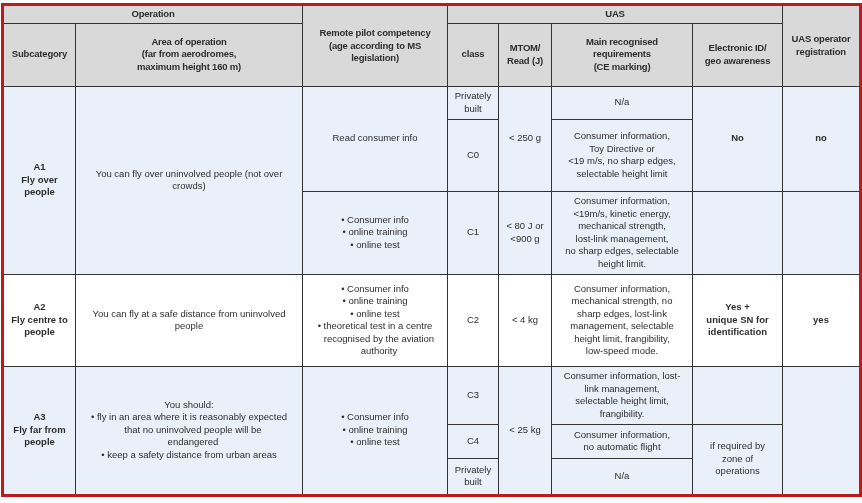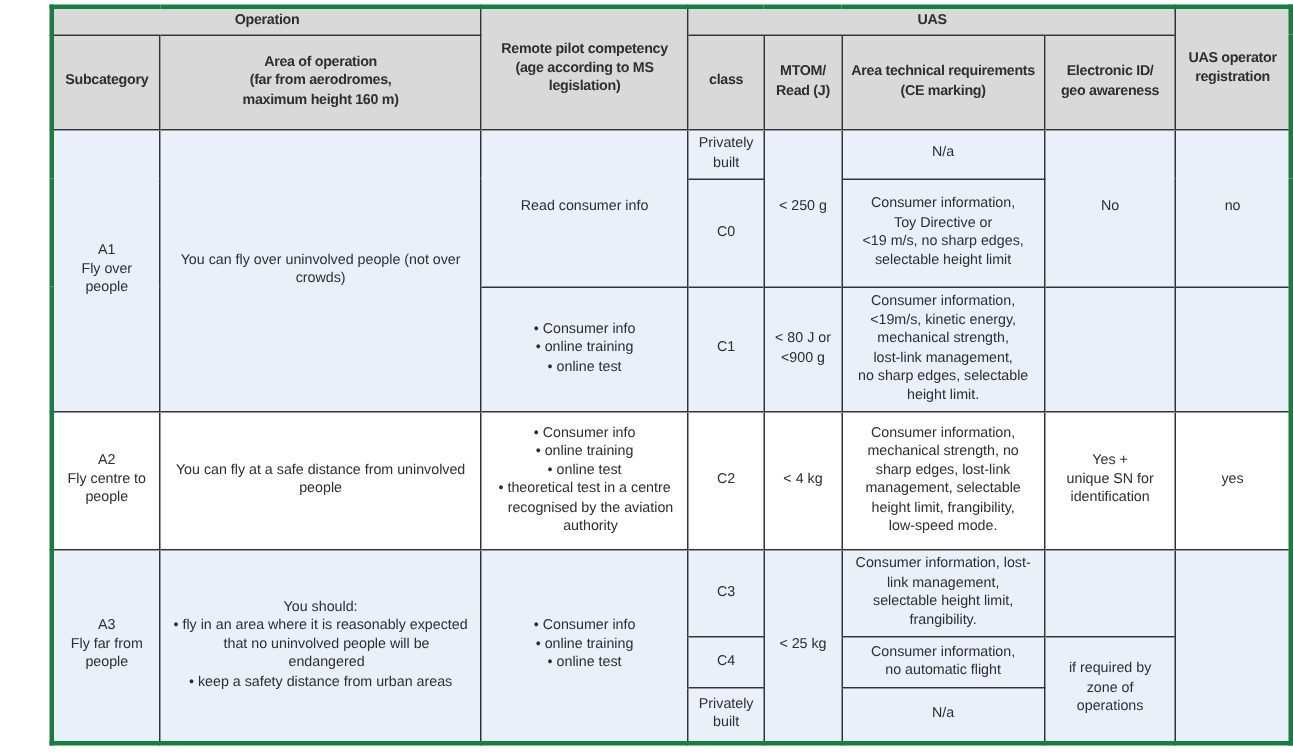--- a/index.html
+++ b/index.html
@@ -11,22 +11,21 @@
   .page {
     width: 862px;
     height: 503px;
     box-sizing: border-box;
     padding: 3px 0 0 1px;
     background: #ffffff;
   }
   table.uas {
     border-collapse: collapse;
     table-layout: fixed;
-    border: 3px solid #15803d;
-    margin-left: 32px;
+    border: 3px solid #b91c1c;
   }
   table.uas td {
     box-sizing: border-box;
     overflow: hidden;
     vertical-align: middle;
     padding: 2px 4px;
     font-size: 9.5px;
     line-height: 12.5px;
     color: #2e2e2e;
     white-space: pre-wrap;
@@ -46,23 +45,23 @@
     font-weight: bold;
     font-size: 9.5px;
     letter-spacing: -0.2px;
     color: #111111;
   }
   
   tr.blue  td { background: #e9f0f9; }
   tr.white td { background: #ffffff; }
   
   td.left { text-align: left; }
-  td.bold { font-weight: normal; color: #111111; }
+  td.bold { font-weight: bold; color: #111111; }
   td.subcat {
-    font-weight: normal;
+    font-weight: bold;
     color: #111111;
   }
   td.vtop { vertical-align: top; padding-top: 4px; }
   
   tr.h1 { height: 18px; }
   tr.h2 { height: 63px; }
   tr.r1 { height: 33px; }
   tr.r2 { height: 72px; }
   tr.r3 { height: 83px; }
   tr.r4 { height: 92px; }
@@ -98,21 +97,21 @@
     </tr>
 
     <tr class="h2">
       <td class="th bl0 bt1">Subcategory</td>
       <td class="th bt1">Area of operation
 (far from aerodromes,
 maximum height 160 m)</td>
       <td class="th bl3 bt1">class</td>
       <td class="th bt1">MTOM/
 Read (J)</td>
-      <td class="th bt1">Area technical requirements
+      <td class="th bt1">Main recognised requirements
 (CE marking)</td>
       <td class="th bt1">Electronic ID/
 geo awareness</td>
     </tr>
 
     <tr class="r1 blue">
       <td class="subcat vtop bl0 bt2" rowspan="3">A1
 Fly over
 people</td>
       <td class="left bt2" rowspan="3">You can fly over uninvolved people (not over

